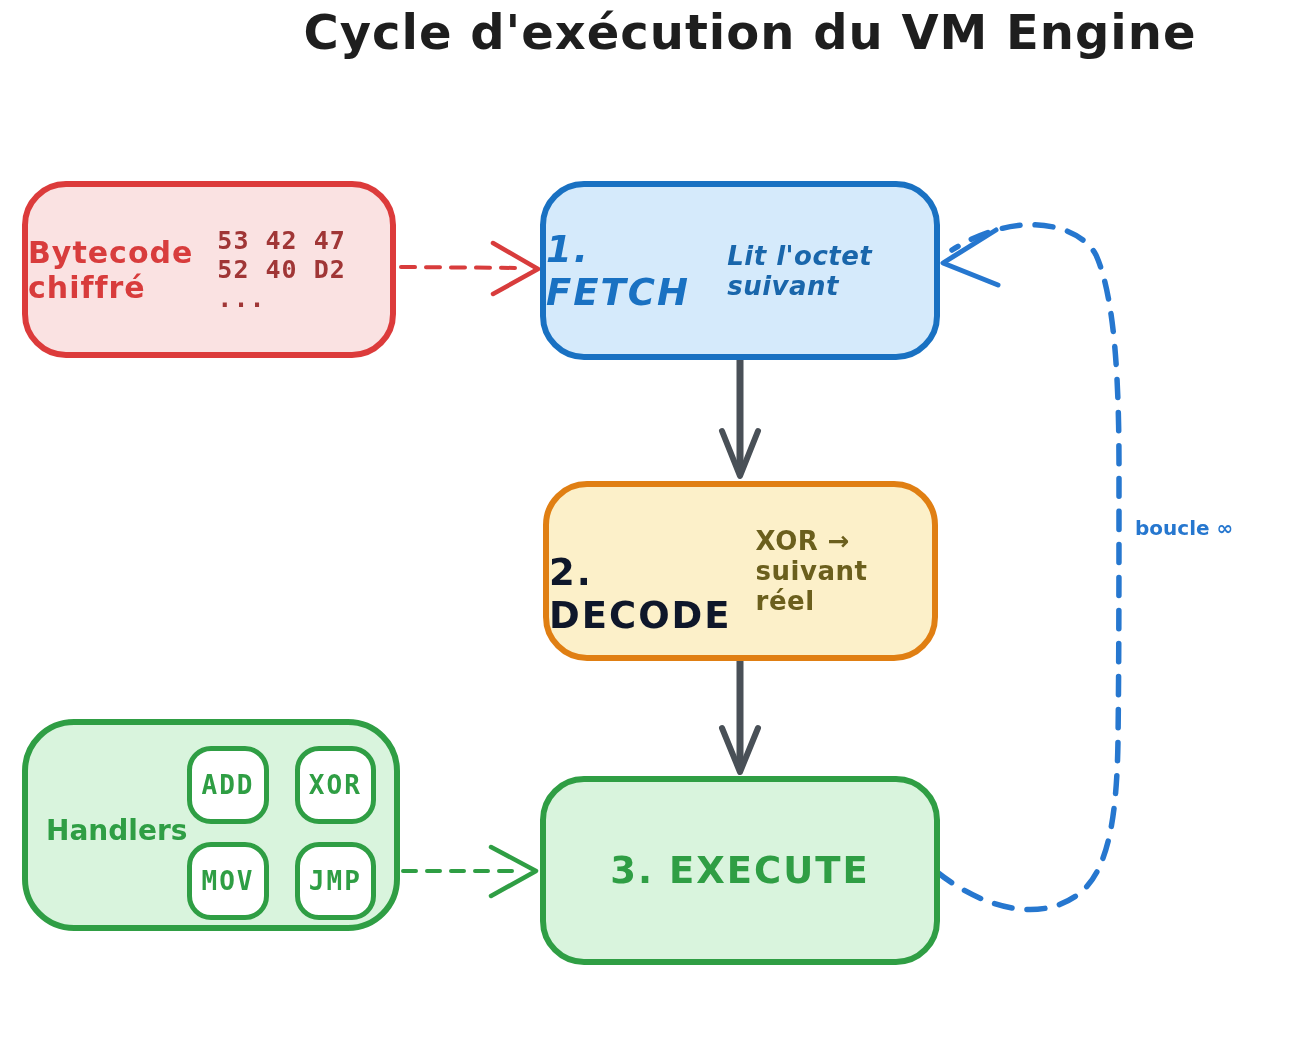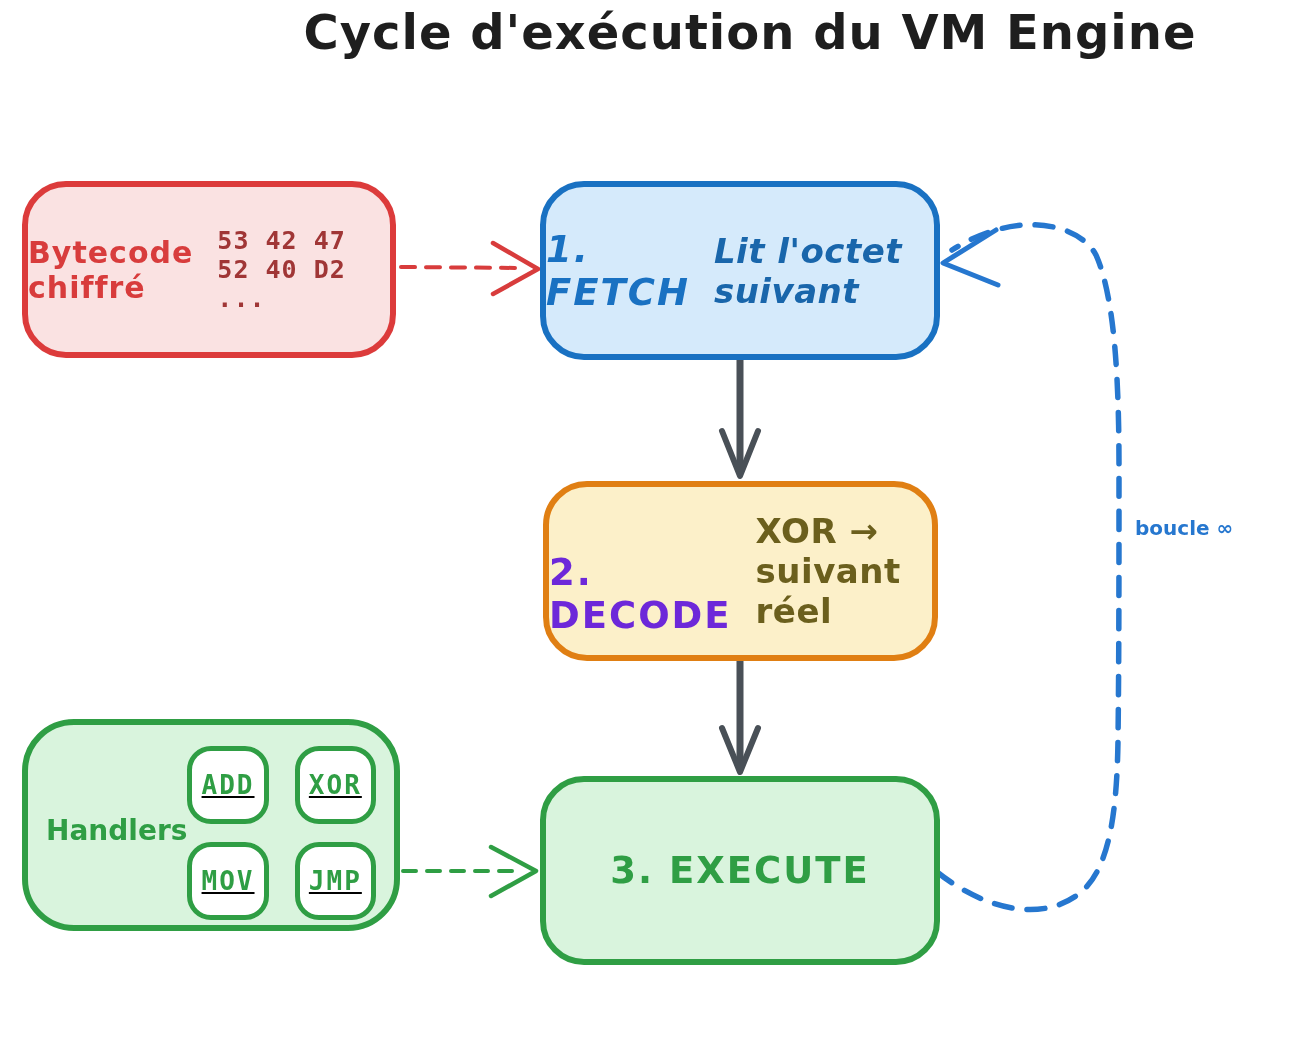--- a/index.html
+++ b/index.html
@@ -64,21 +64,21 @@
     letter-spacing: 1px;
     color: #a03636;
   }
   
   .step-title {
     font-size: 37px;
     font-weight: 700;
     letter-spacing: 2px;
   }
   .step-subtitle {
-    font-size: 34px;
+    font-size: 26px;
     font-weight: 600;
     letter-spacing: 0.5px;
   }
   .box.fetch {
     left: 540px; top: 181px;
     width: 400px; height: 179px;
     border: 6px solid #1971c2;
     background: #d5eafb;
     gap: 24px;
     font-style: italic;
@@ -86,21 +86,21 @@
   .fetch .step-title { color: #1971c2; }
   .fetch .step-subtitle { color: #1966ab; }
 
   .box.decode {
     left: 543px; top: 481px;
     width: 395px; height: 180px;
     border: 6px solid #e07f13;
     background: #fcf0c9;
     gap: 24px;
   }
-  .decode .step-title { color: #6d28d9; margin-top: 46px; }
+  .decode .step-title { color: #0f172a; margin-top: 46px; }
   .decode .step-subtitle { color: #6b5f1d; }
 
   .box.execute {
     left: 540px; top: 776px;
     width: 400px; height: 189px;
     border: 6px solid #2f9e44;
     background: #d9f4dd;
     gap: 24px;
   }
   .execute .step-title { color: #2f9e44; }
@@ -120,21 +120,20 @@
     font-size: 28px;
     font-weight: 600;
     color: #2f9e44;
     margin: 10px 0 16px 0;
   }
   .chips {
     display: grid;
     grid-template-columns: 1fr 1fr;
     gap: 18px 26px;
     width: 100%;
-    text-decoration: underline;
   }
   .chip {
     height: 78px;
     box-sizing: border-box;
     background: #ffffff;
     border: 5px solid #2f9e44;
     border-radius: 24px;
     display: flex;
     align-items: center;
     justify-content: center;

